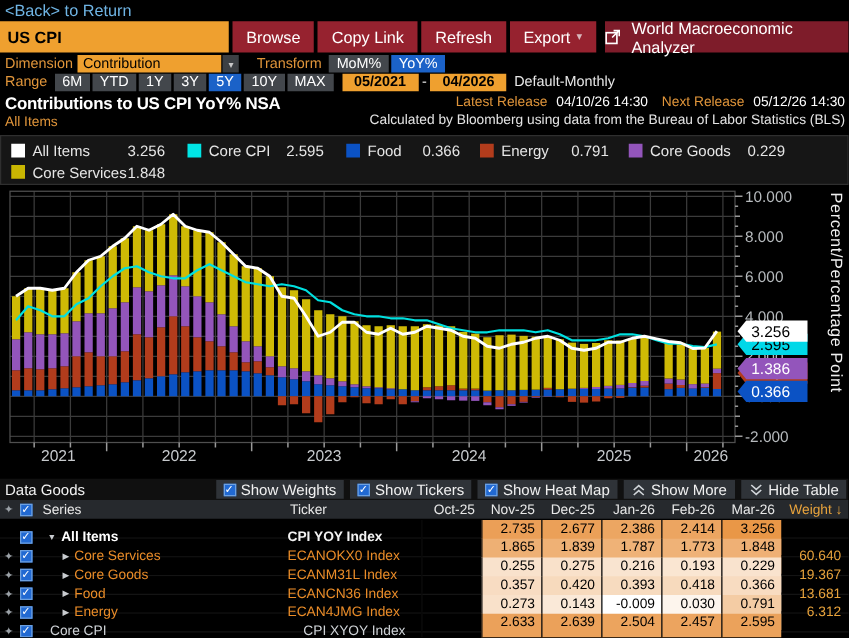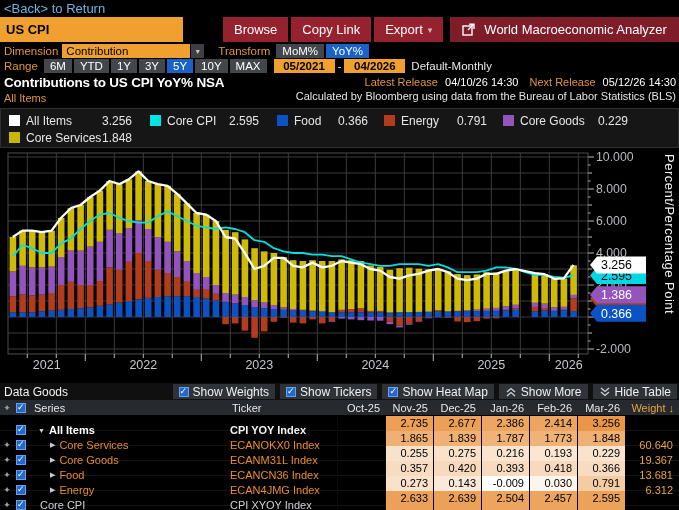--- a/index.html
+++ b/index.html
@@ -66,56 +66,57 @@
   .trow { height:15px; align-items:center; border-bottom:1px solid #141414; background:#000; }
   .dia { color:#9aa0a6; font-size:9px; text-align:center; cursor:pointer; }
   .cbx-cell { display:flex; align-items:center; justify-content:flex-start; padding-left:2px; }
   .ser { display:flex; align-items:center; gap:4px; cursor:pointer; white-space:nowrap; overflow:hidden; }
   .tri { font-size:7px; color:#c9ccd0; }
   .nm-white { color:#fff; font-weight:bold; }
   .nm-orange { color:#ea8c28; }
   .nm-gray { color:#ced2d6; }
   .tk-white { color:#f2f2f2; font-weight:bold; }
   .tk-orange { color:#ea8c28; }
-  .tk-gray { color:#ced2d6; }
+  .tk-gray { color:#ced2d6;text-align:center; }
   .vcell { text-align:right; padding-right:5px; color:#000; height:28px; line-height:15px; border-left:1px solid #0a0a0a; }
   .wcell { text-align:right; padding-right:6px; color:#e8a33c; }
   .chev-svg { display:block; }
 </style>
 </head>
 <body>
 
 <div id="screen">
 
   <div class="back-row">
     <span class="back-link">&lt;Back&gt; to Return</span>
   </div>
 
   <div class="cmd-row">
     <input class="security-input" value="US CPI" style="">
-    <div class="cmd-btns" style="display:flex;padding-left:37px;">
+    <div class="cmd-btns" style="display:flex;">
       <div class="redbtn">Browse</div>
         <div class="redbtn">Copy Link</div>
+        <div class="redbtn">Refresh</div>
         <div class="redbtn">
         <span>Export</span>
         <span class="export-caret">▾</span>
       </div>
     </div>
     <div class="wma-panel">
       <svg width="13" height="13" viewBox="0 0 13 13">
         <rect x="1" y="3" width="9" height="9" fill="none" stroke="#ffffff" stroke-width="1.4"></rect>
         <path d="M6 7 L11.2 1.8 M7.2 1.2 H12 V6" stroke="#ffffff" stroke-width="1.4" fill="none"></path>
       </svg>
       <span>World Macroeconomic Analyzer</span>
     </div>
   </div>
 
   <div class="dim-row">
     <span class="olabel">Dimension</span>
-    <div class="amber-field" style="width:128px;">Contribution</div>
+    <div class="amber-field" style="width:115px;">Contribution</div>
     <div class="dd-arrow-box">▾</div>
     <span class="olabel" style="margin-left:14px;">Transform</span>
     <div style="display:flex;">
         <div class="gbtn">MoM%</div>
         <div class="gbtn active">YoY%</div>
       </div>
   </div>
 
   <div class="range-row">
     <span class="olabel">Range</span>

